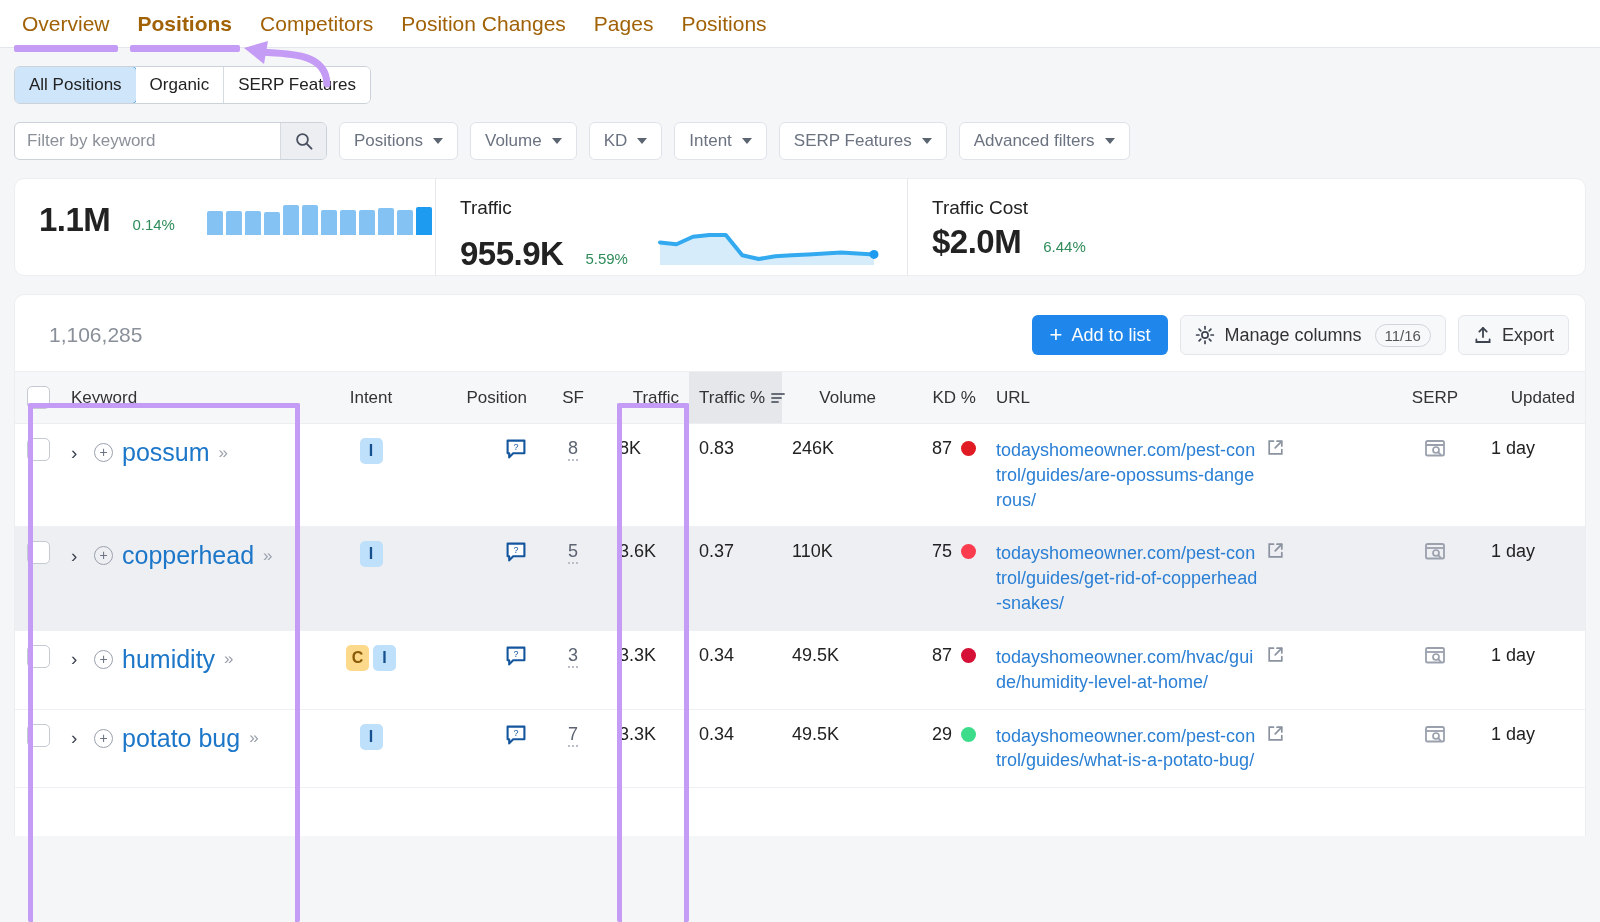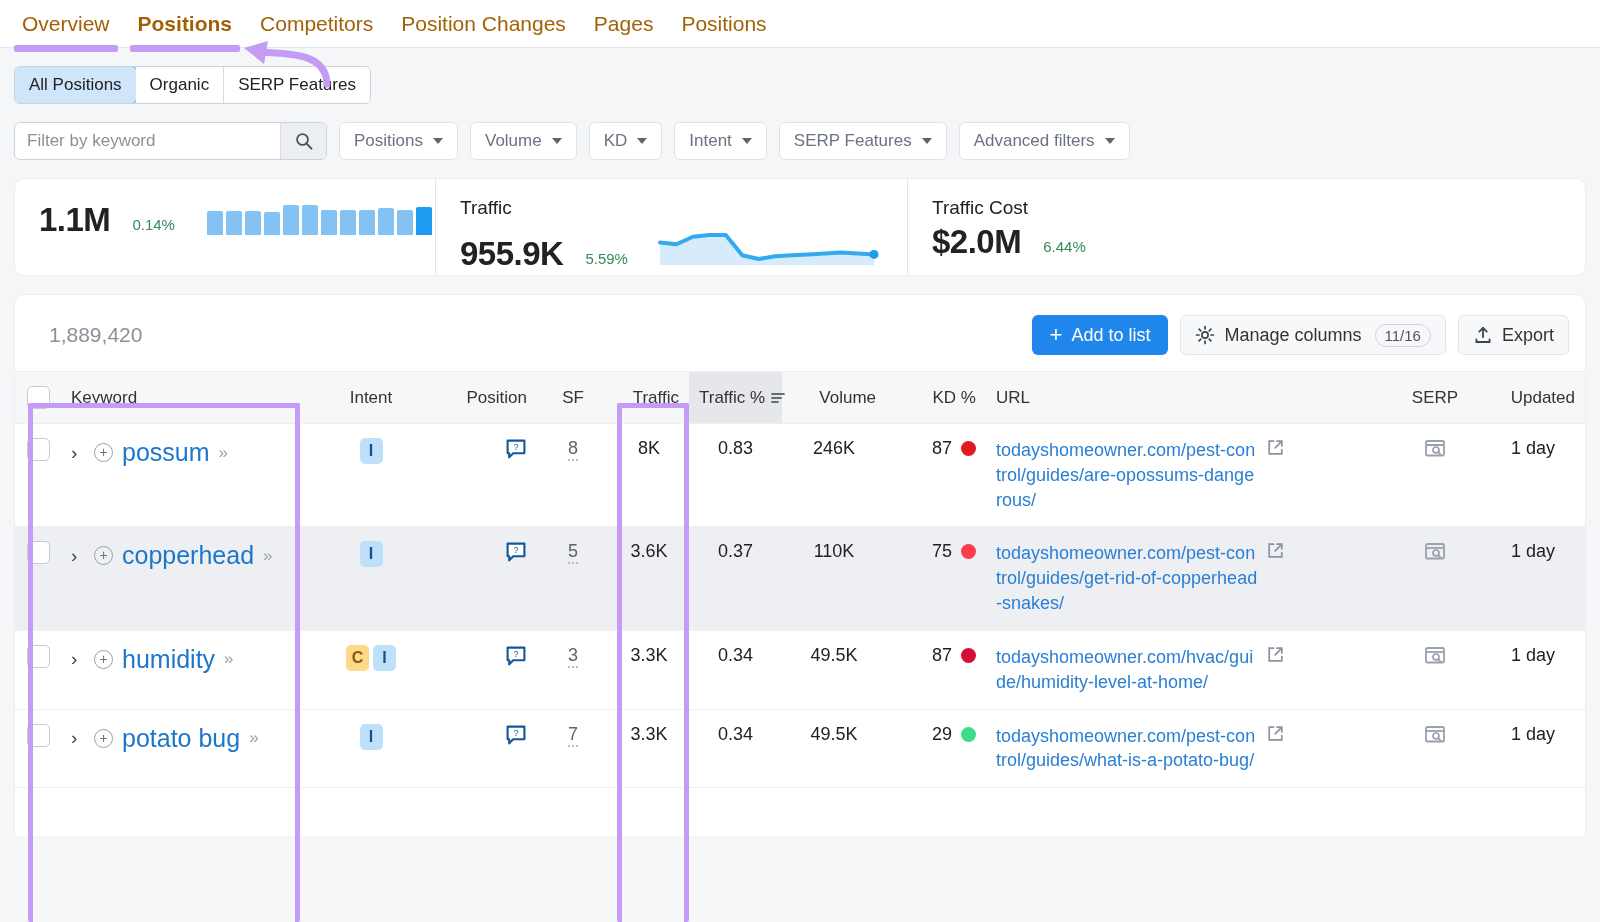--- a/index.html
+++ b/index.html
@@ -112,21 +112,21 @@
     color:#555; padding:2px 9px; margin-left:4px;
   }
 
   table{ width:100%; border-collapse:collapse; table-layout:fixed; }
   thead th{
     background:#f6f7f9; font-size:17px; font-weight:normal; color:#333;
     text-align:right; padding:14px 10px; border-top:1px solid #eceef1;
     border-bottom:1px solid #eceef1; white-space:nowrap;
   }
   thead th.sorted{ background:#e5e7eb; }
-  td{ font-size:18px; padding:14px 10px; vertical-align:top; text-align:center; }
+  td{ font-size:18px; padding:14px 10px; vertical-align:top; text-align:left; }
   tbody tr{ border-bottom:1px solid #eef0f3; }
   tbody tr.alt{ background:#eeeff3; }
   .c-chk{ width:46px; text-align:center !important; }
   .c-kw{ width:254px; text-align:left !important; }
   .c-intent{ width:112px; text-align:center !important; }
   .c-pos{ width:110px; text-align:right !important; }
   .c-sf{ width:72px; text-align:center !important; }
   .c-traffic{ width:80px; }
   .c-trafficp{ width:93px; }
   .c-volume{ width:104px; }
@@ -272,21 +272,21 @@
       <div class="m-valrow">
         <div class="m-val">$2.0M</div>
         <div class="m-delta">6.44%</div>
       </div>
     </div>
   </div>
 </div>
 
 <div class="tablecard">
   <div class="tc-head">
-    <div class="tc-count">1,889,420</div>
+    <div class="tc-count">1,106,285</div>
     <div class="tc-actions">
       <div class="btn-primary">
         <span style="font-size:22px;line-height:0">+</span>
         <span>Add to list</span>
       </div>
       <div class="btn-ghost">
         <svg width="20" height="20" viewBox="0 0 20 20">
           <circle cx="10" cy="10" r="3.1" fill="none" stroke="#3d4450" stroke-width="1.7"></circle>
           <g stroke="#3d4450" stroke-width="1.7" stroke-linecap="round">
             <line x1="10" y1="1.6" x2="10" y2="4"></line>

